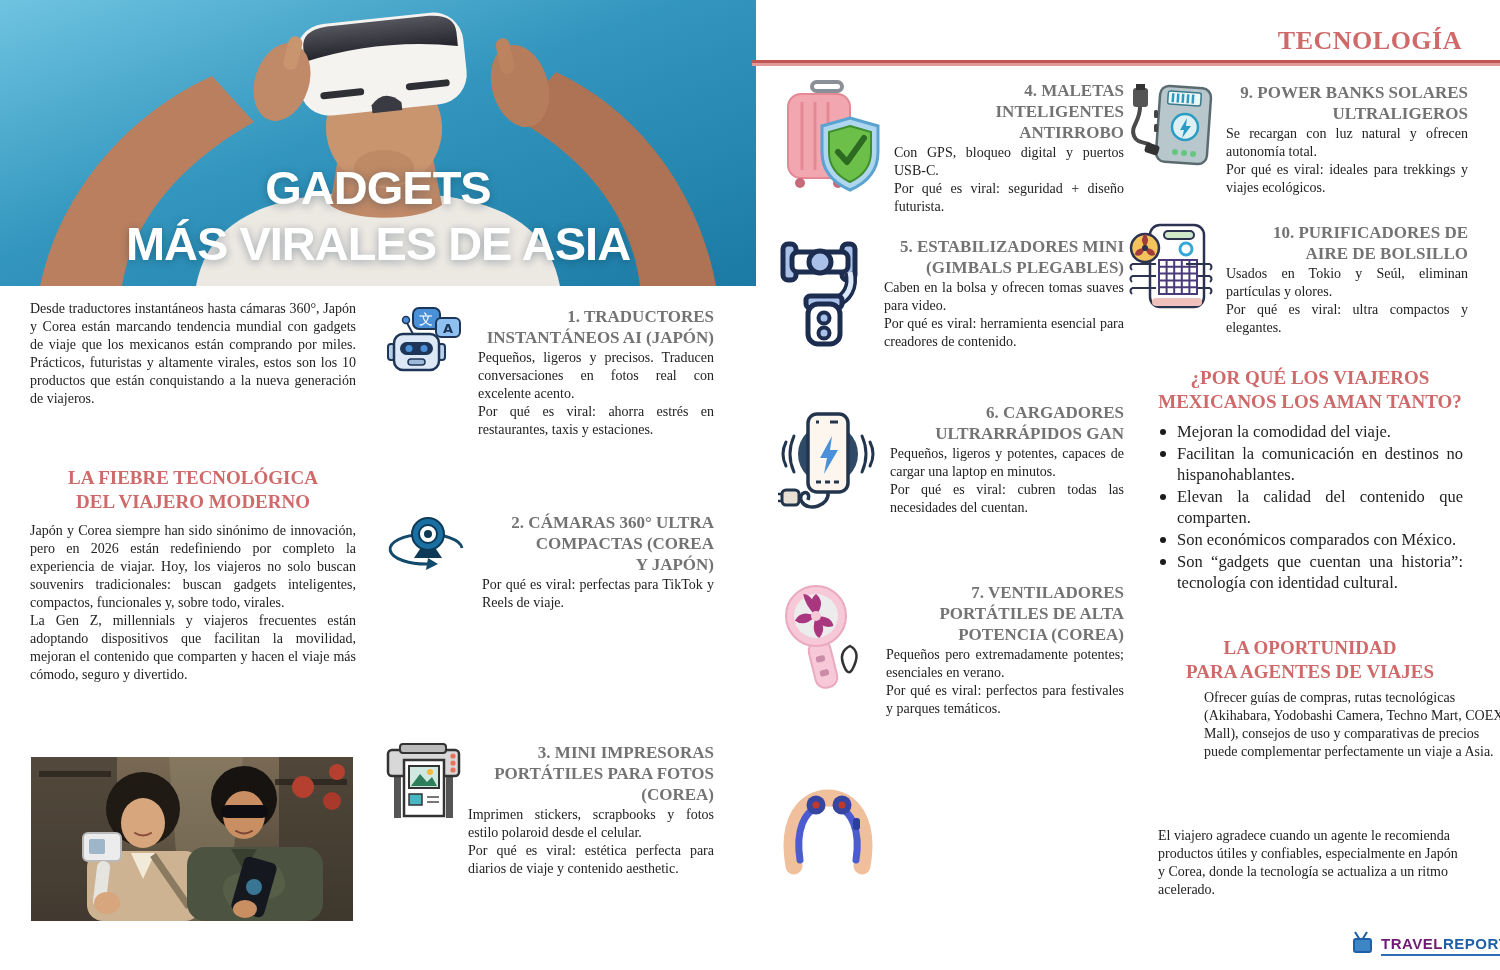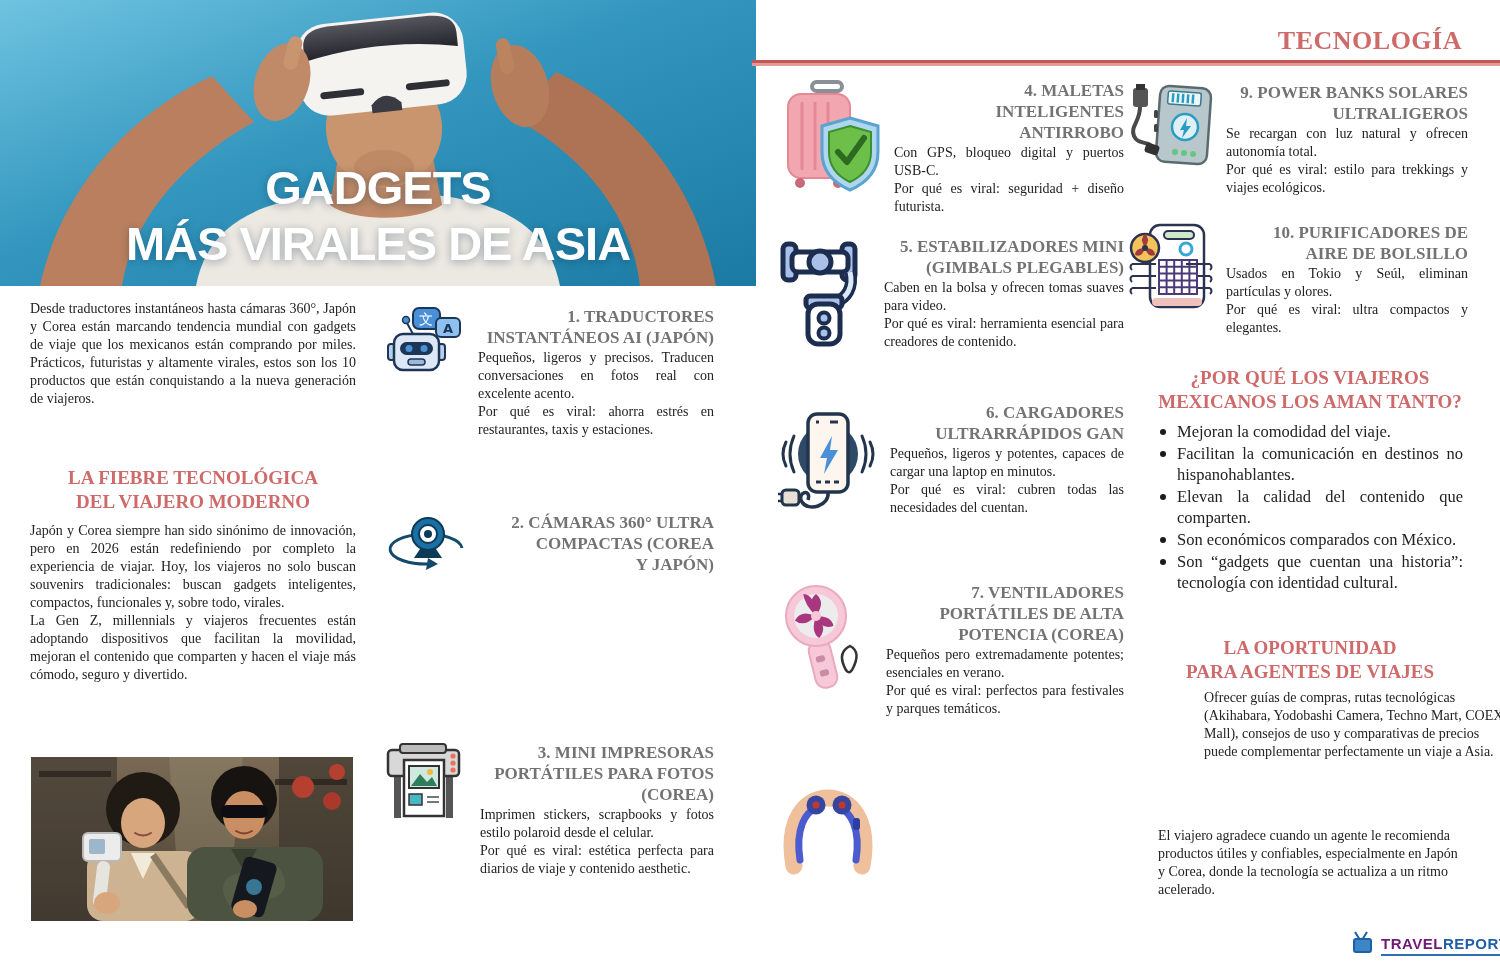--- a/index.html
+++ b/index.html
@@ -178,24 +178,25 @@
         <circle cx="42" cy="22" r="16" fill="#1a6fa3" stroke="#0d3b57" stroke-width="2"></circle>
         <circle cx="42" cy="22" r="9" fill="#ffffff" stroke="#0d3b57" stroke-width="2"></circle>
         <circle cx="42" cy="22" r="4" fill="#0d3b57"></circle>
         <path d="M34,37 L50,37 L56,46 L28,46 Z" fill="#0d3b57"></path>
       </svg>
     </span>
     <div class="item-text">
       <div class="item-title">2. CÁMARAS 360° ULTRA
 COMPACTAS (COREA
 Y JAPÓN)</div>
-    </div>
-  </div>
-
-  <div class="abs item" style="left:380px;top:742px;width:334px;gap:12px;">
+      <div class="body-txt">Por qué es viral: perfectas para TikTok y Reels de viaje.</div>
+    </div>
+  </div>
+
+  <div class="abs item" style="left:380px;top:742px;width:334px;">
     <span class="icon">
       <svg width="88" height="82" viewBox="0 0 88 82">
         <rect x="14" y="30" width="7" height="46" fill="#555"></rect>
         <rect x="66" y="30" width="7" height="46" fill="#555"></rect>
         <rect x="8" y="8" width="71" height="26" rx="4" fill="#d8d8d8" stroke="#333" stroke-width="2.5"></rect>
         <rect x="20" y="2" width="46" height="9" rx="3" fill="#bbbbbb" stroke="#333" stroke-width="2"></rect>
         <circle cx="73" cy="14" r="2.6" fill="#e8735a"></circle>
         <circle cx="73" cy="21" r="2.6" fill="#e8735a"></circle>
         <circle cx="73" cy="28" r="2.6" fill="#e8735a"></circle>
         <rect x="24" y="18" width="40" height="56" fill="#ffffff" stroke="#333" stroke-width="2.5"></rect>
@@ -357,21 +358,21 @@
         <rect x="5" y="6" width="15" height="19" rx="3" fill="#555"></rect>
         <rect x="8" y="2" width="9" height="6" fill="#333"></rect>
         <path d="M12,25 C12,40 2,44 6,54 C10,64 22,58 24,66" fill="none" stroke="#4a4a4a" stroke-width="4"></path>
         <rect x="17" y="62" width="14" height="10" rx="3" fill="#333" transform="rotate(18 24 67)"></rect>
       </svg>
     </span>
     <div class="item-text">
       <div class="item-title">9. POWER BANKS SOLARES
 ULTRALIGEROS</div>
       <div class="body-txt">Se recargan con luz natural y ofrecen autonomía total.</div>
-      <div class="body-txt">Por qué es viral: estilo para trekkings y viajes ecológicos.</div>
+      <div class="body-txt">Por qué es viral: ideales para trekkings y viajes ecológicos.</div>
     </div>
   </div>
 
   <div class="abs item" style="left:1128px;top:222px;width:340px;gap:12px;">
     <span class="icon">
       <svg width="86" height="92" viewBox="0 0 86 92">
         <rect x="22" y="3" width="54" height="82" rx="10" fill="#ffffff" stroke="#2c3350" stroke-width="2.5"></rect>
         <rect x="24" y="76" width="50" height="8" rx="4" fill="#f0c0bc"></rect>
         <rect x="36" y="9" width="30" height="8" rx="4" fill="#cfe8c8" stroke="#2c3350" stroke-width="2"></rect>
         <circle cx="58" cy="27" r="6" fill="#ffffff" stroke="#35a8d8" stroke-width="3"></circle>

